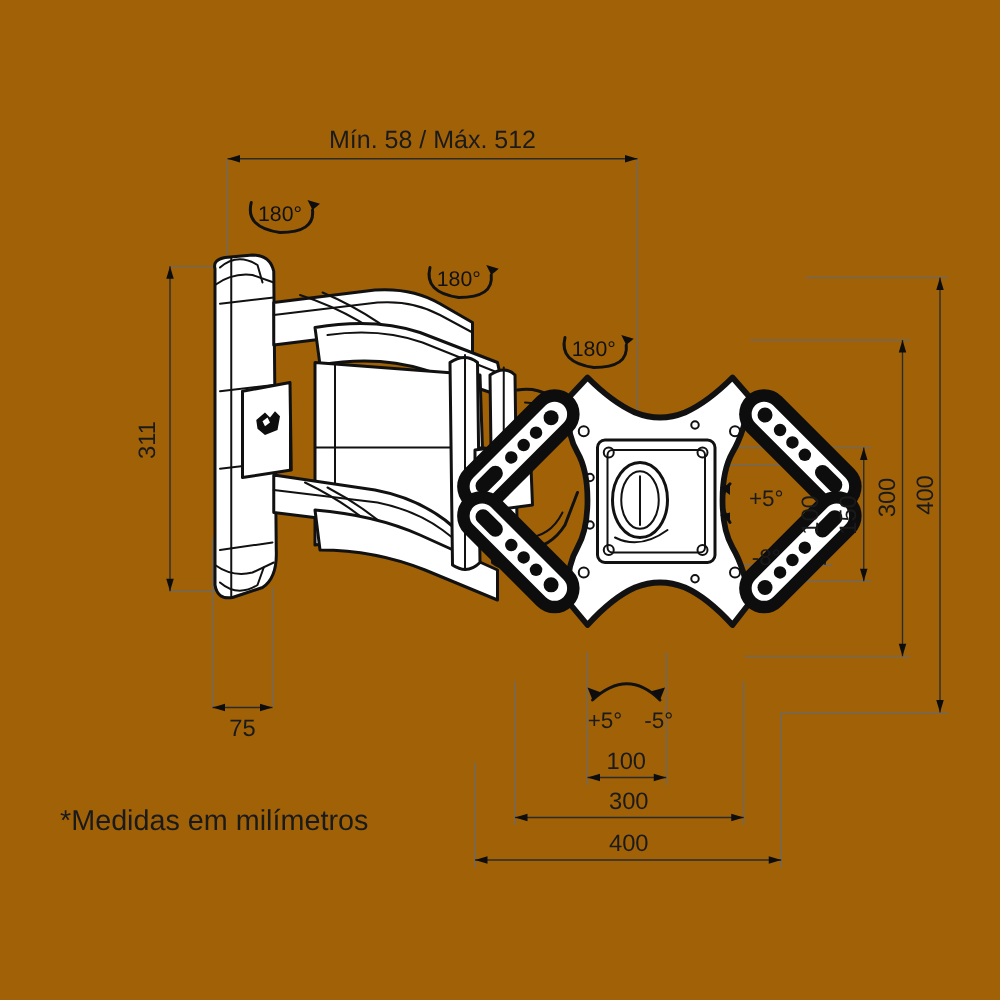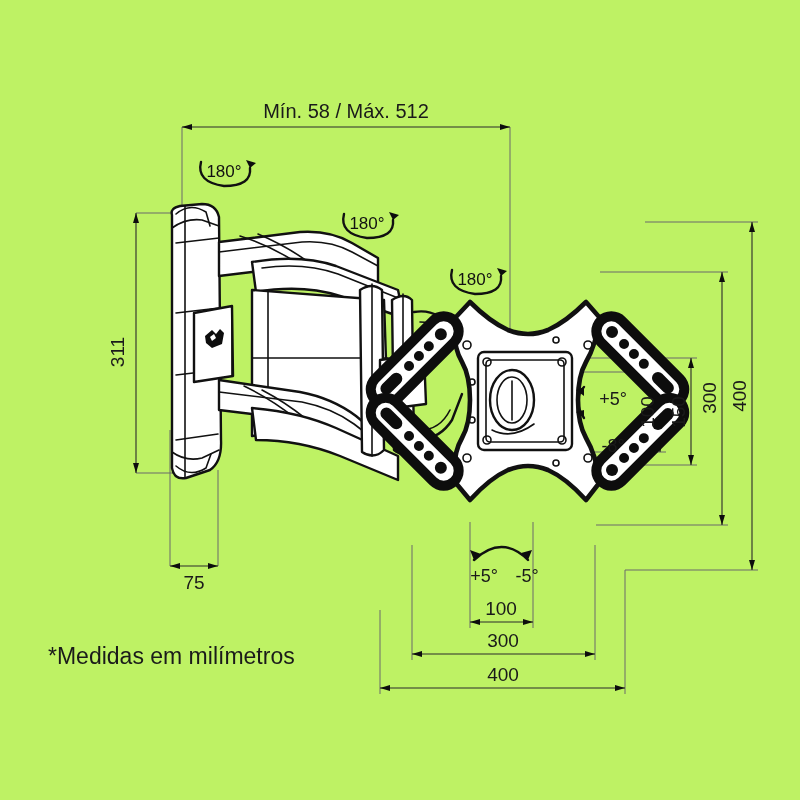--- a/index.html
+++ b/index.html
@@ -7,21 +7,21 @@
     padding: 0;
     background: #ffffff;
   }
   body {
     font-family: "Liberation Sans", sans-serif;
   }
   #stage {
     position: relative;
     width: 800px;
     height: 800px;
-    background: #bef264;
+    background: #a16207;
     overflow: hidden;
   }
   #stage svg {
     position: absolute;
     left: 0;
     top: 0;
   }
   .dimtext {
     font-family: "Liberation Sans", sans-serif;
     font-size: 19px;

